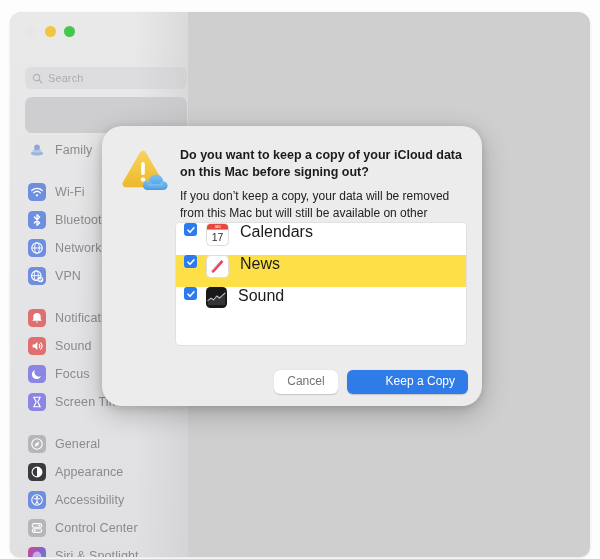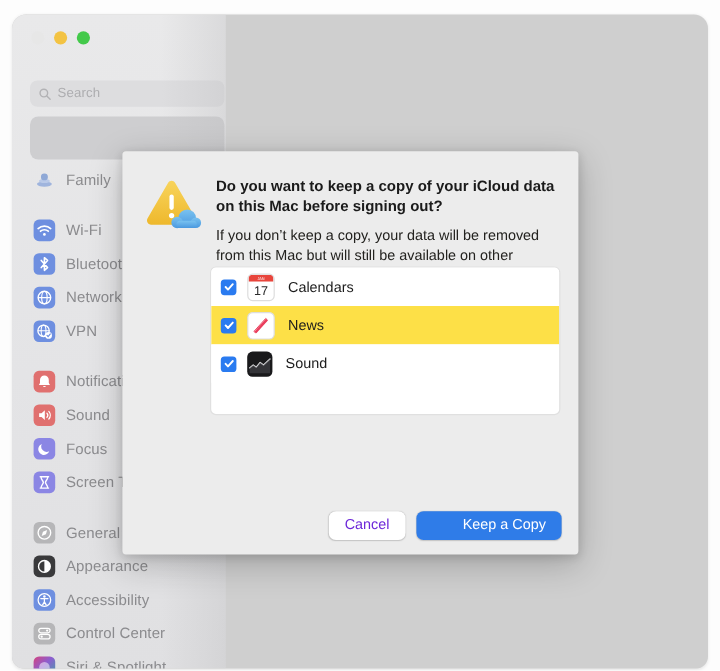--- a/index.html
+++ b/index.html
@@ -142,23 +142,23 @@
     letter-spacing: 0.1px;
   }
   .nav-item.plain .nav-icon { border-radius: 0; }
 
   
   .sheet {
     position: absolute;
     left: 102px;
     top: 126px;
     width: 380px;
-    height: 336px;
+    height: 280px;
     background: #ececec;
-    border-radius: 3px;
+    border-radius: 20px;
     box-shadow: 0 8px 28px rgba(0,0,0,0.22), 0 2px 8px rgba(0,0,0,0.14);
     overflow: hidden;
   }
 
   .sheet-head {
     display: flex;
     padding: 18px 18px 0 16px;
   }
   .warn-icon {
     width: 52px;
@@ -194,21 +194,20 @@
     top: 96px;
     width: 290px;
     height: 122px;
     background: #ffffff;
     border-radius: 5px;
     overflow: hidden;
     border: 1px solid #e0e0e0;
   }
   .app-row {
     display: flex;
-    align-items: center;
     height: 32px;
     padding-left: 8px;
     box-sizing: border-box;
     background: #ffffff;
   }
   .app-row.alt { background: #fde047; }
 
   .cbox {
     width: 13px;
     height: 13px;
@@ -224,21 +223,21 @@
   .app-icon {
     width: 21px;
     height: 21px;
     border-radius: 4.5px;
     margin-left: 9px;
     flex: 0 0 auto;
     overflow: hidden;
     position: relative;
   }
   .app-name {
-    font-size: 12px;
+    font-size: 16px;
     color: #1c1c1c;
     margin-left: 11px;
     white-space: nowrap;
   }
 
   
   .sheet-buttons {
     position: absolute;
     right: 14px;
     bottom: 12px;
@@ -250,21 +249,21 @@
     font-family: "Liberation Sans", sans-serif;
     font-size: 12px;
     border-radius: 6px;
     padding: 4px 13px 5px 13px;
     border: none;
     cursor: default;
     line-height: 1.25;
   }
   .btn.secondary {
     background: #ffffff;
-    color: #6d28d9;
+    color: #737373;
     box-shadow: 0 0.5px 1px rgba(0,0,0,0.18);
   }
   .btn.primary {
     background: #2f7ce8;
     color: #ffffff;
     box-shadow: 0 0.5px 1px rgba(0,0,0,0.18);
     padding-left: 39px;
   }
 </style>
 </head>

